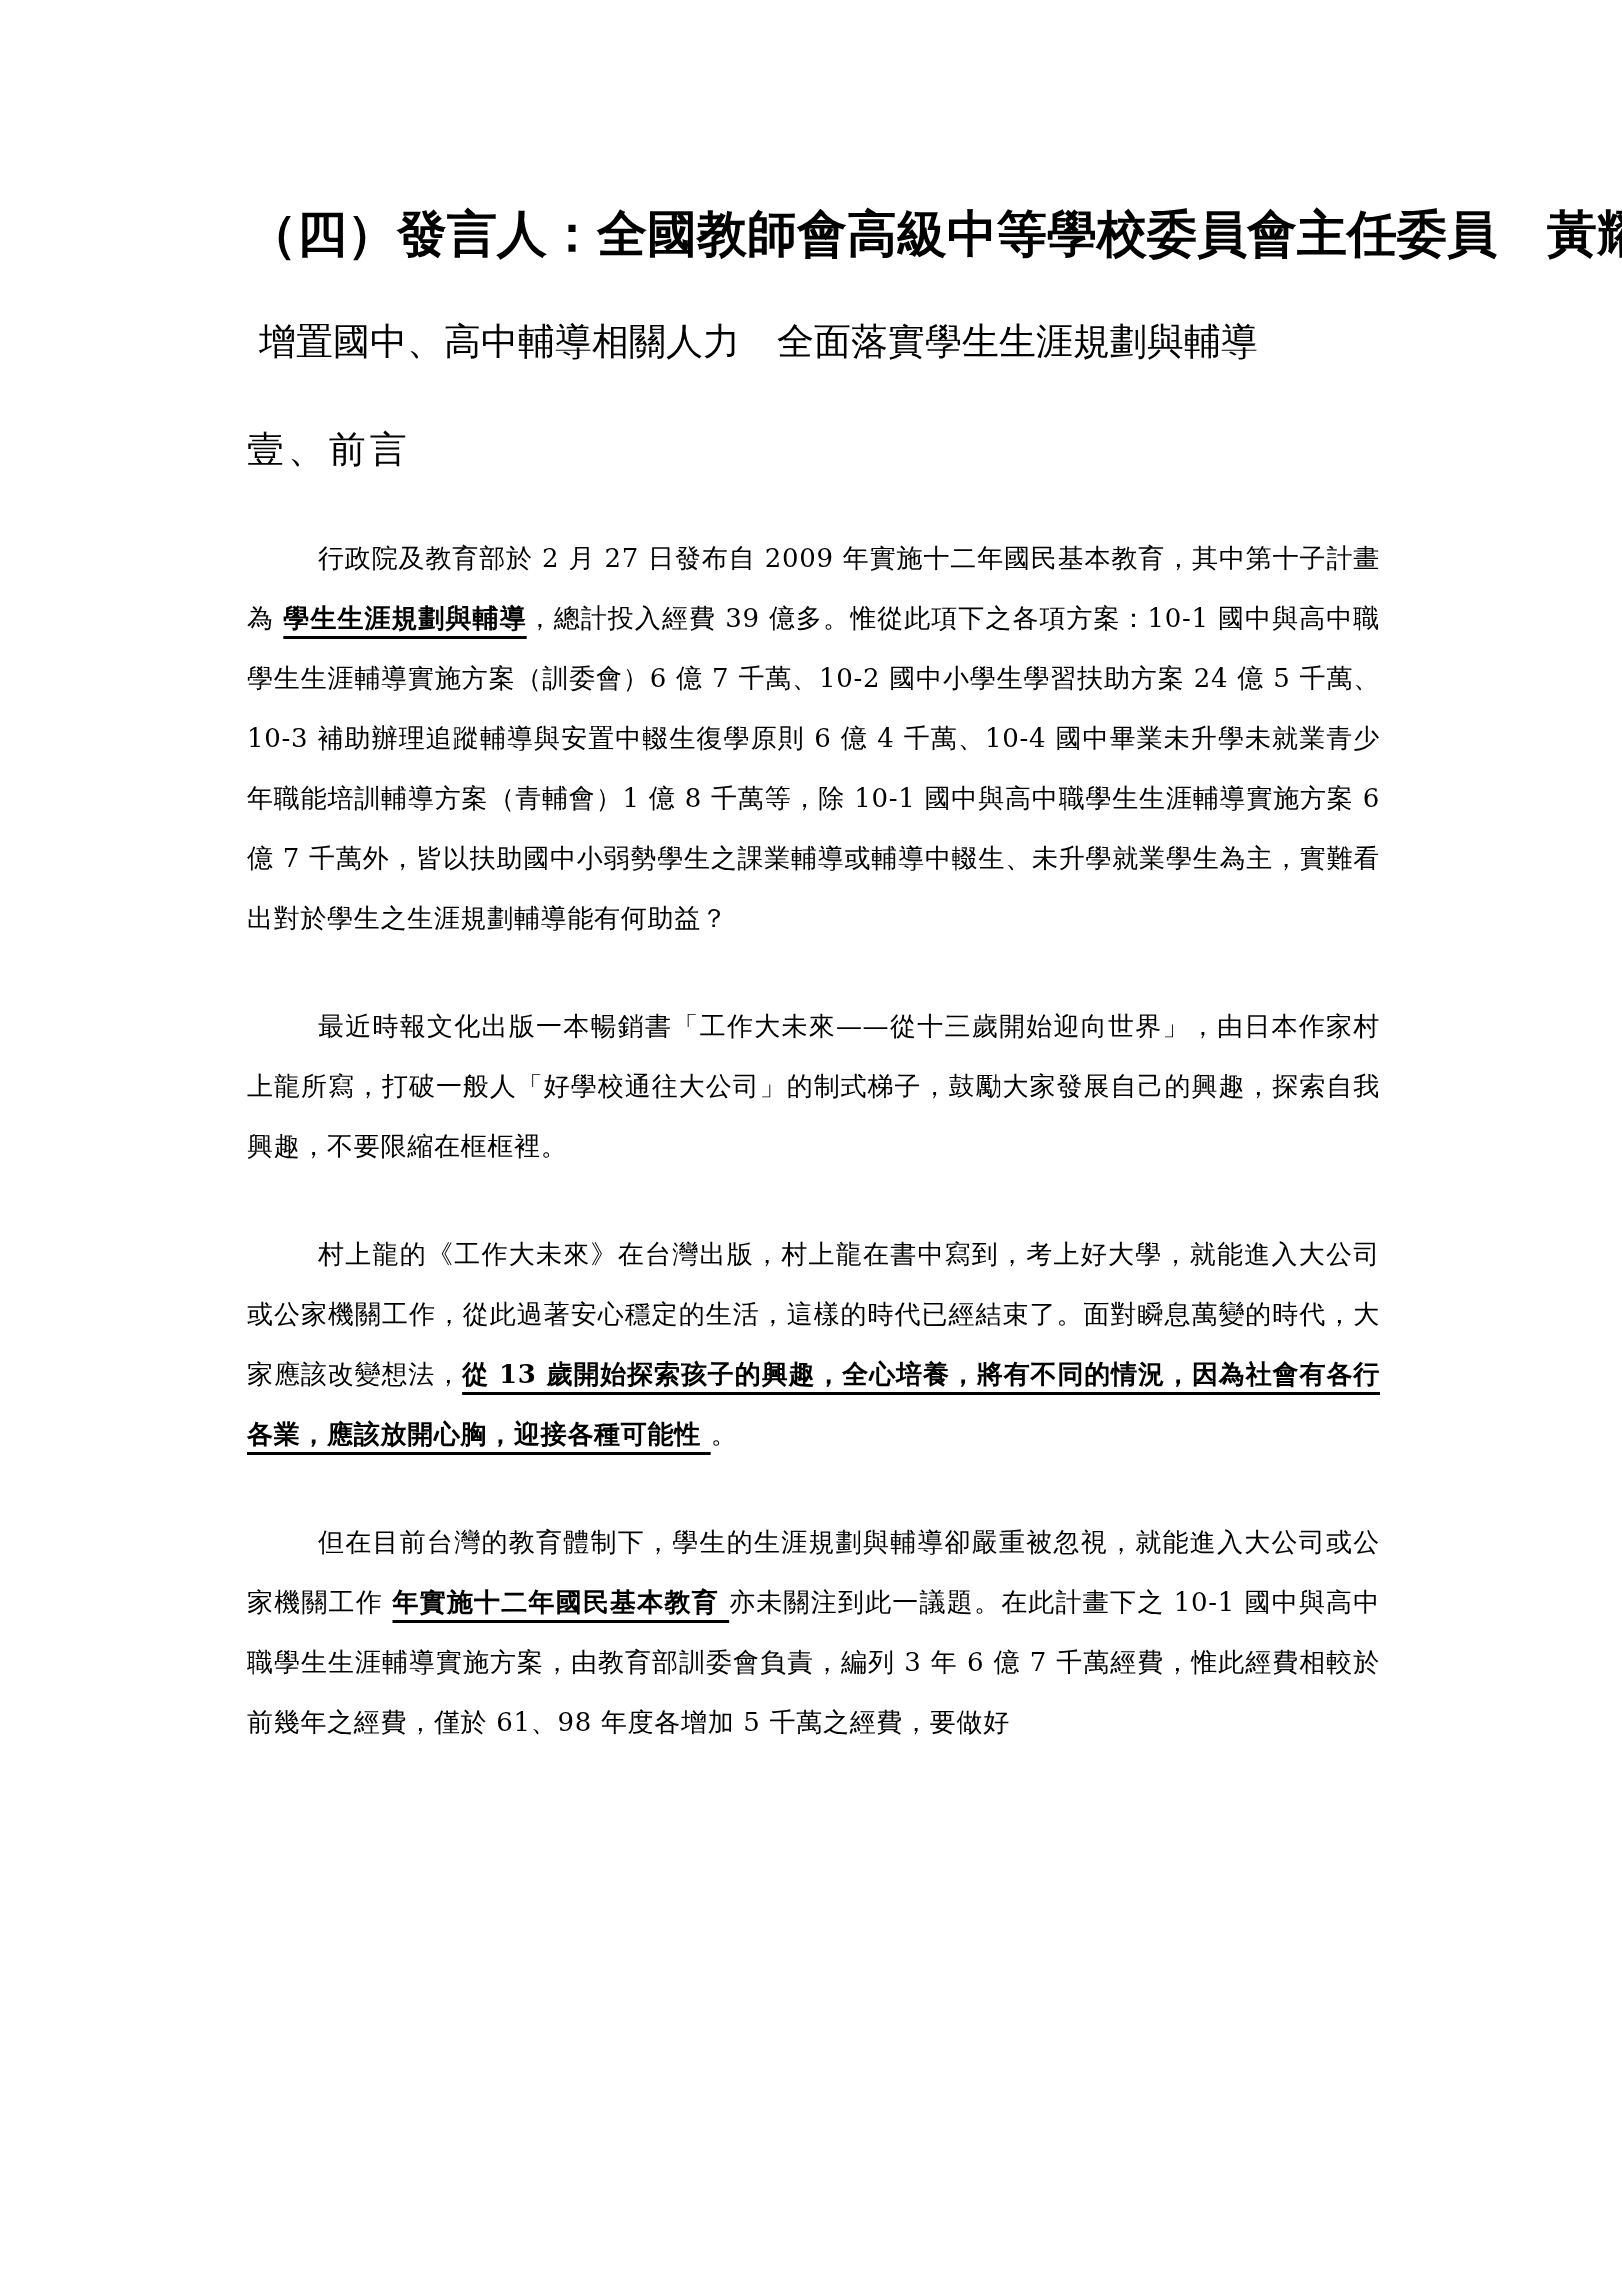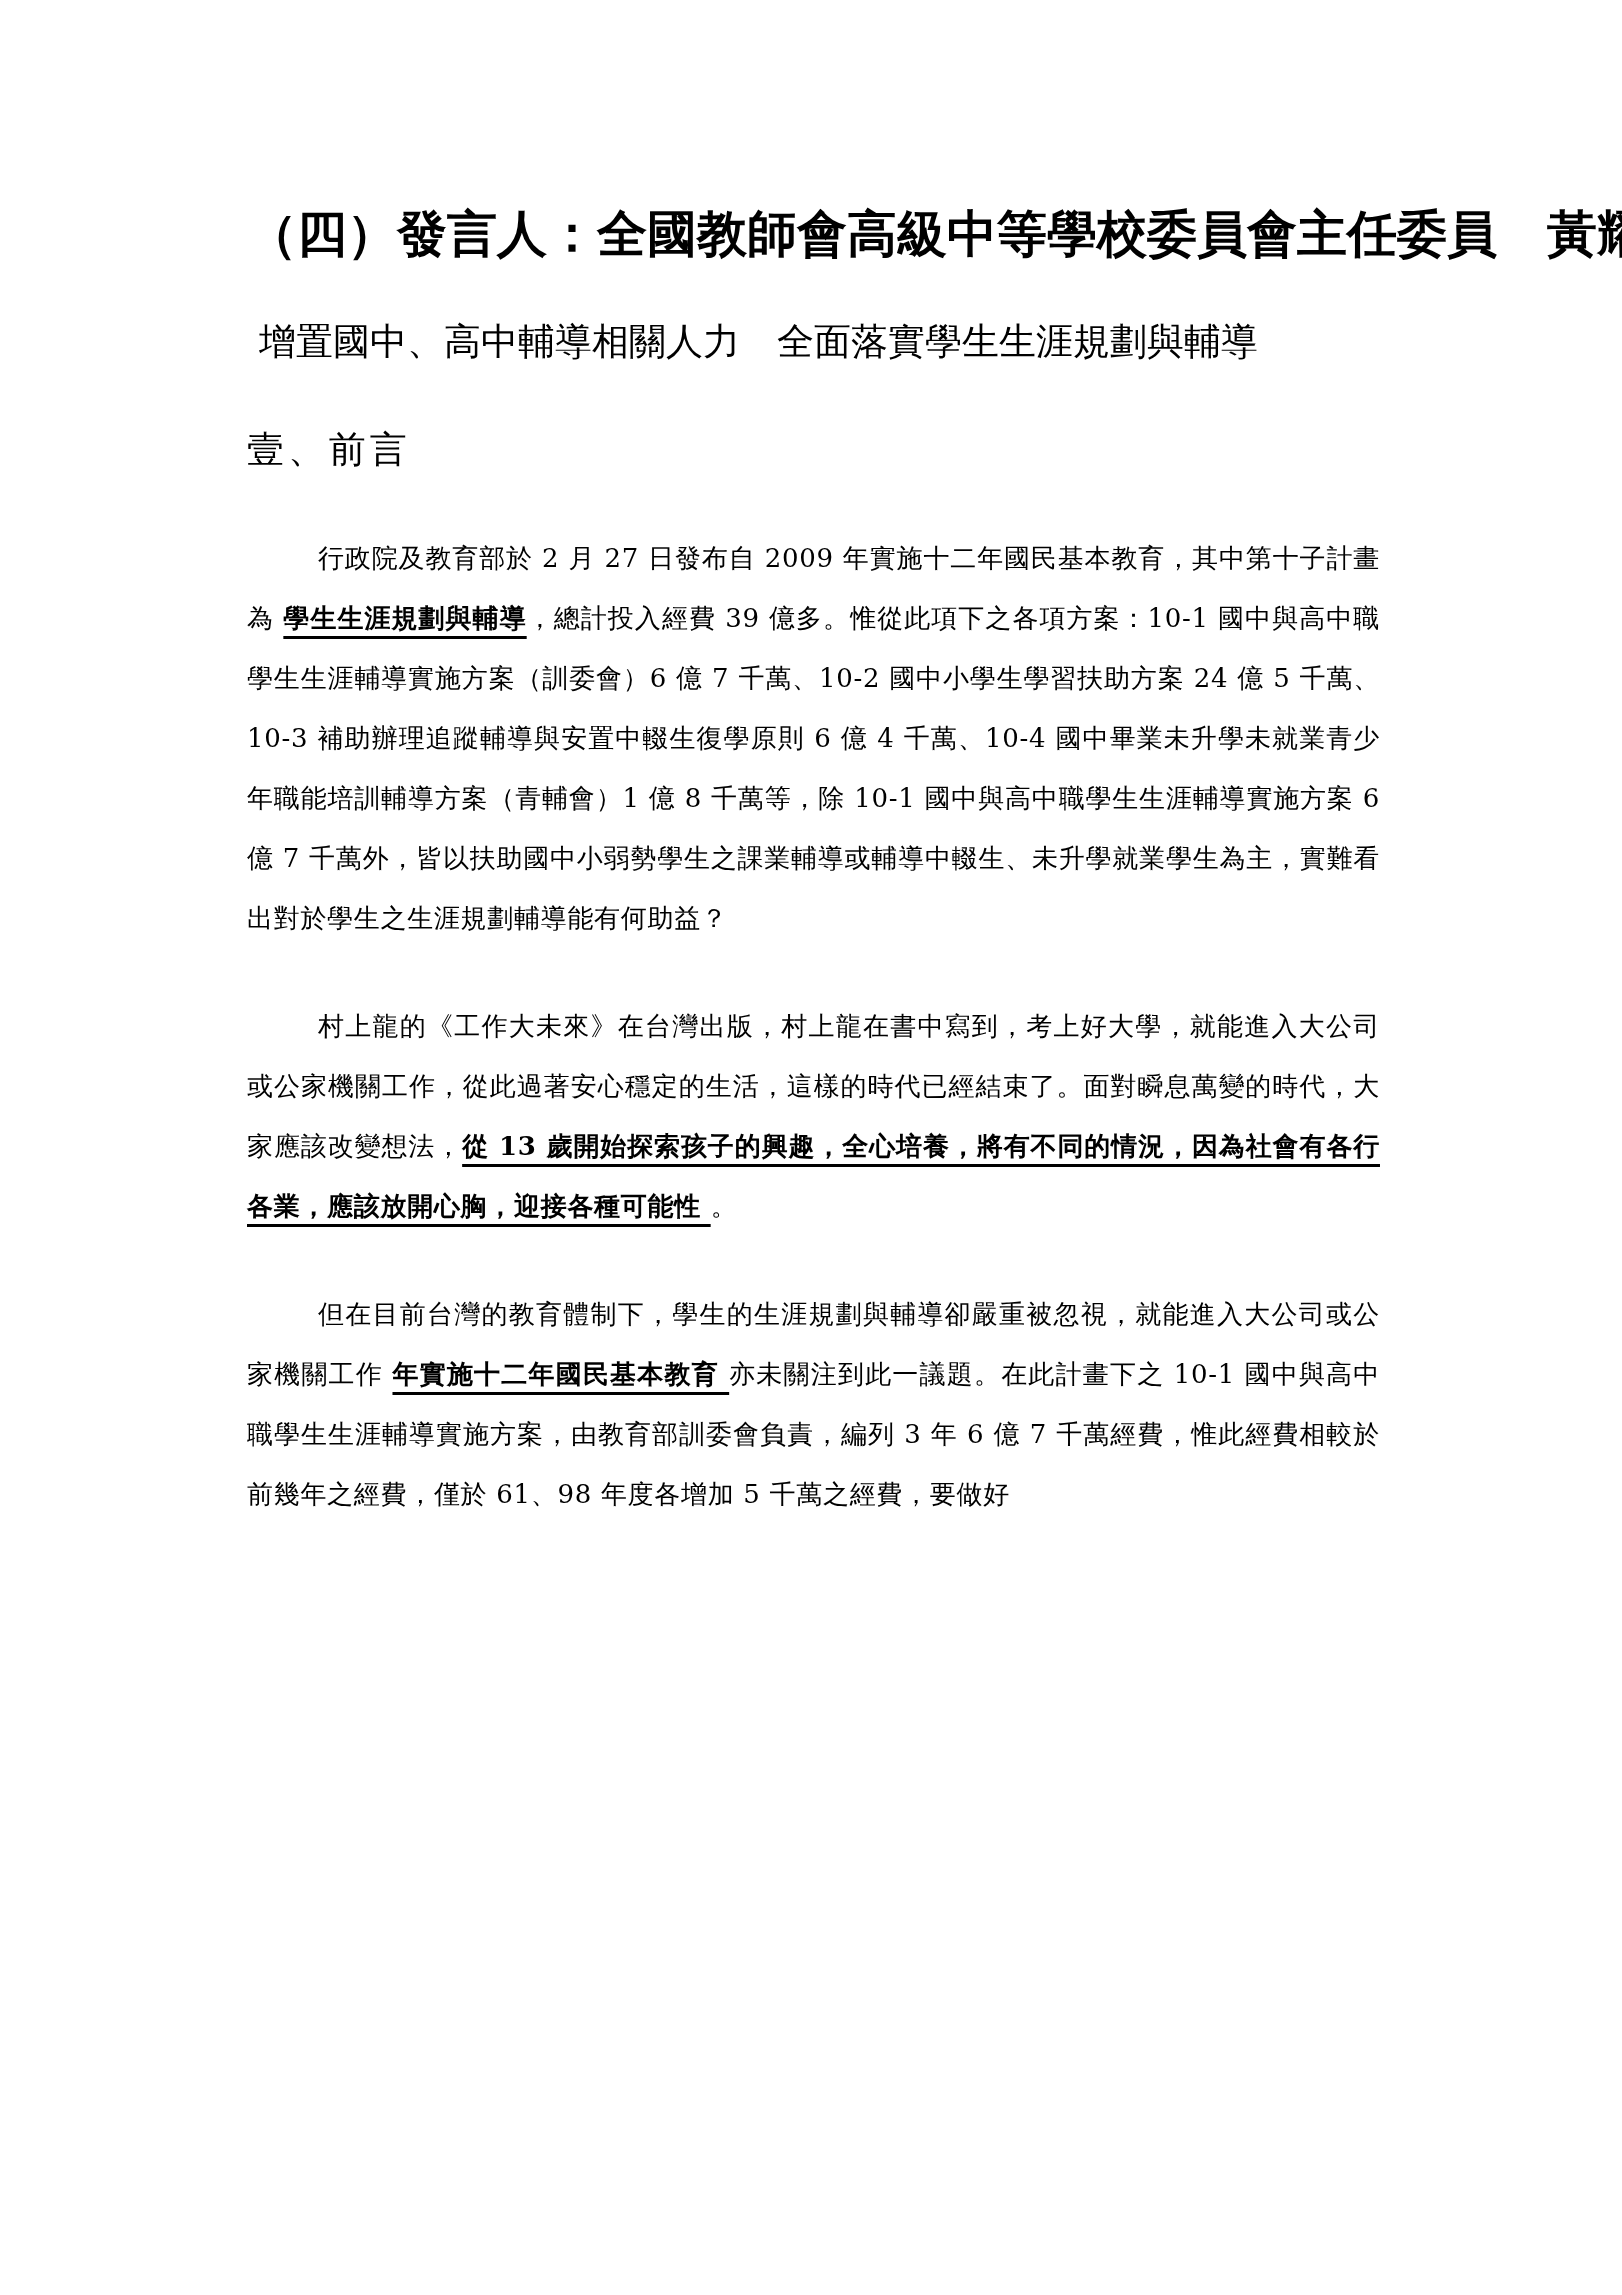--- a/index.html
+++ b/index.html
@@ -59,19 +59,20 @@
 <div class="page">
 
   <h1 class="doc-title">（四）發言人：全國教師會高級中等學校委員會主任委員　黃耀南</h1>
 
   <h2 class="doc-subtitle">增置國中、高中輔導相關人力　全面落實學生生涯規劃與輔導</h2>
 
   <h3 class="section-heading">壹、前言</h3>
 
   <p class="body-para"><span>行政院及教育部於 2 月 27 日發布自 2009 年實施十二年國民基本教育，其中第十子計畫為 </span><span class="em-run">學生生涯規劃與輔導</span><span>，總計投入經費 39 億多。惟從此項下之各項方案：10-1 國中與高中職學生生涯輔導實施方案（訓委會）6 億 7 千萬、10-2 國中小學生學習扶助方案 24 億 5 千萬、10-3 補助辦理追蹤輔導與安置中輟生復學原則 6 億 4 千萬、10-4 國中畢業未升學未就業青少年職能培訓輔導方案（青輔會）1 億 8 千萬等，除 10-1 國中與高中職學生生涯輔導實施方案 6 億 7 千萬外，皆以扶助國中小弱勢學生之課業輔導或輔導中輟生、未升學就業學生為主，實難看出對於學生之生涯規劃輔導能有何助益？</span></p>
 
+  <p class="body-para"><span>最近時報文化出版一本暢銷書「工作大未來——從十三歲開始迎向世界」，由日本作家村上龍所寫，打破一般人「好學校通往大公司」的制式梯子，鼓勵大家發展自己的興趣，探索自我興趣，不要限縮在框框裡。</span></p>
 
   <p class="body-para"><span>村上龍的《工作大未來》在台灣出版，村上龍在書中寫到，考上好大學，就能進入大公司或公家機關工作，從此過著安心穩定的生活，這樣的時代已經結束了。面對瞬息萬變的時代，大家應該改變想法，</span><span class="em-run">從 13 歲開始探索孩子的興趣，全心培養，將有不同的情況，因為社會有各行各業，應該放開心胸，迎接各種可能性 </span><span>。</span></p>
 
   <p class="body-para"><span>但在目前台灣的教育體制下，學生的生涯規劃與輔導卻嚴重被忽視，就能進入大公司或公家機關工作 </span><span class="em-run">年實施十二年國民基本教育 </span><span>亦未關注到此一議題。在此計畫下之 10-1 國中與高中職學生生涯輔導實施方案，由教育部訓委會負責，編列 3 年 6 億 7 千萬經費，惟此經費相較於前幾年之經費，僅於 61、98 年度各增加 5 千萬之經費，要做好</span></p>
 
 </div>
 
 
 </body></html>

